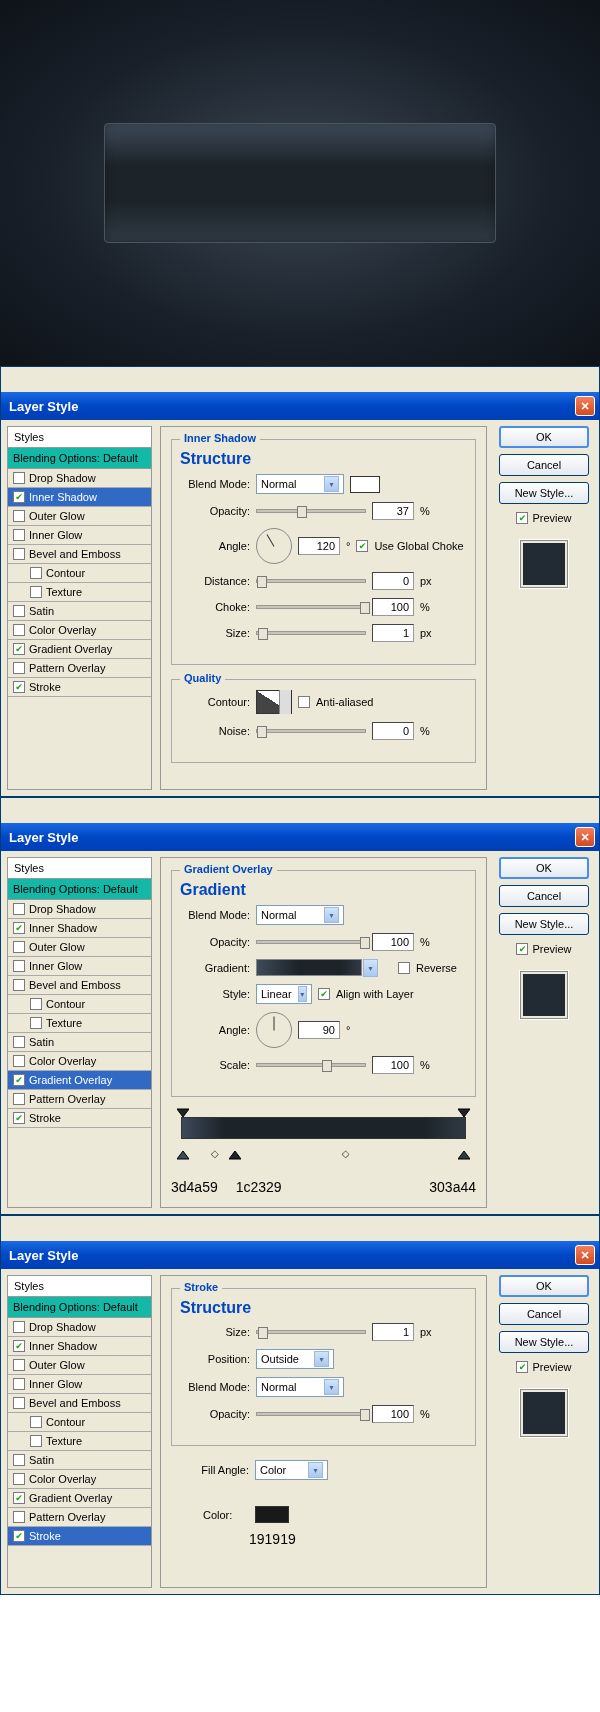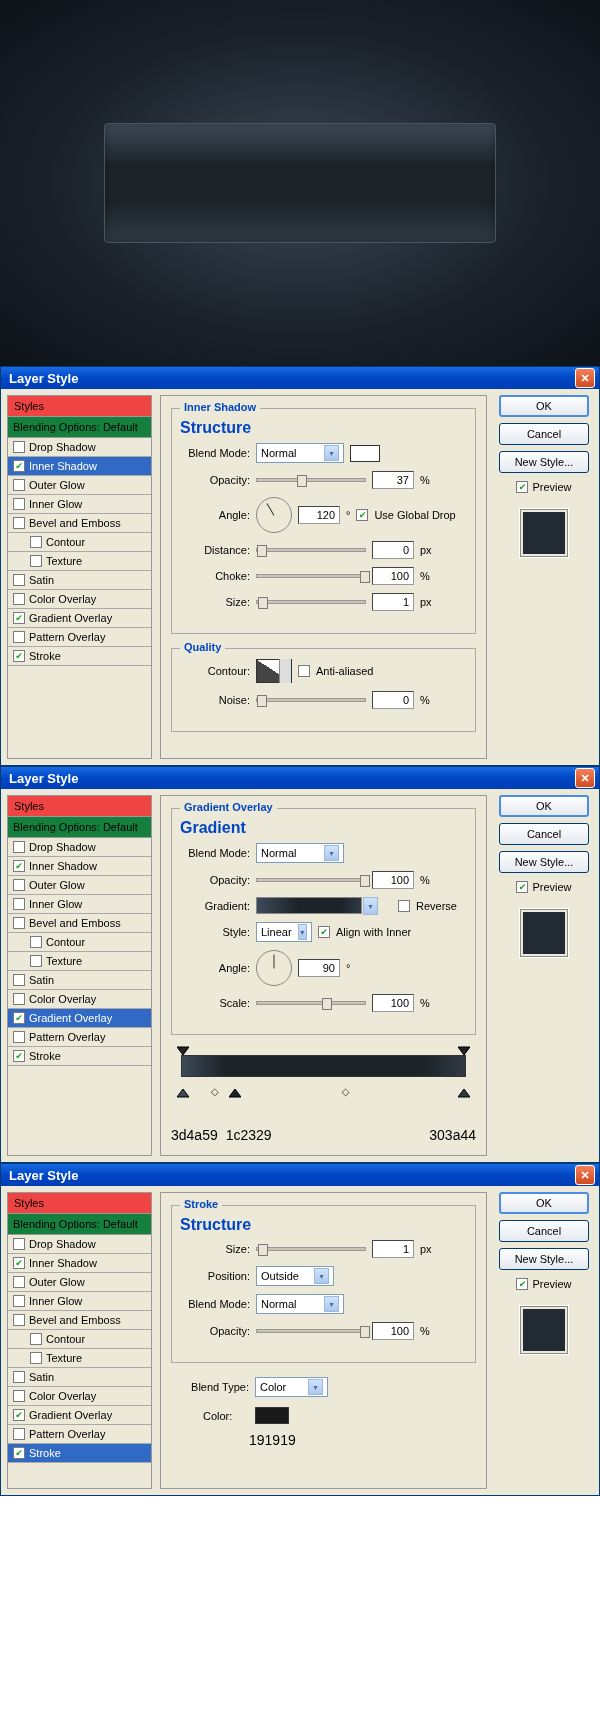--- a/index.html
+++ b/index.html
@@ -15,42 +15,42 @@
   width: 392px; height: 120px;
   border: 1px solid #4a5560;
   border-radius: 4px;
   background: linear-gradient(to bottom, #3d4a59 0%, #1c2329 35%, #1c2329 65%, #303a44 100%);
   box-shadow: inset 0 0 8px rgba(0,0,0,.3);
 }
 
 
 .dialog { width: 600px; background: #ece9d8; border: 1px solid #003c74; }
 .titlebar {
-  height: 22px; padding: 0 4px 0 8px;
+  height: 28px; padding: 0 4px 0 8px;
   background: linear-gradient(to bottom, #1a6be3 0%, #0046c5 50%, #003eb5 100%);
   display: flex; align-items: center; justify-content: space-between;
-  color: #fff; font-size: 13px; font-weight: bold;
+  color: #fff; font-size: 13px; font-weight: bold; margin-top: 25px;
 }
 .titlebar .close {
   width: 20px; height: 20px; border: 1px solid #fff;
   background: linear-gradient(to bottom, #f57f5a, #d14a1f);
   display: flex; align-items: center; justify-content: center;
   border-radius: 3px; cursor: pointer; font-size: 11px;
 }
 .dialog-body { display: flex; padding: 6px; font-size: 11px; gap: 8px; }
 
 
 .styles-panel { width: 145px; border: 1px solid #999; background: #ece9d8; }
 .styles-header {
   padding: 4px 6px; border-bottom: 1px solid #999;
-  background: #ef4444;
+  background: #ffffff;
 }
 .blending-row {
   padding: 4px 5px; border-bottom: 1px solid #999;
-  background: #15803d;
+  background: #14b8a6;
 }
 .style-row {
   padding: 3px 5px; border-bottom: 1px solid #aaa;
   display: flex; align-items: center; gap: 4px;
   cursor: pointer;
 }
 .style-row.indent { padding-left: 22px; }
 .style-row.selected { background: #316ac5; color: #fff; }
 .check {
   width: 12px; height: 12px; border: 1px solid #7a7a7a;
@@ -157,21 +157,21 @@
 .grad-stop svg { display: block; }
 .grad-midpoint {
   position: absolute; bottom: 4px; font-size: 10px; color: #333;
 }
 .grad-swatch {
   position: absolute; width: 96px; height: 17px;
   border: 1px solid #888;
   background: linear-gradient(to right, #3d4a59, #1c2329 40%, #1c2329 80%, #303a44);
 }
 .grad-labels {
-  margin-top: 26px; display: flex; gap: 8px;
+  margin-top: 16px; display: flex; gap: 18px;
   font-family: Arial; font-size: 14px; color: #000;
 }
 .fill-color-swatch { width: 34px; height: 17px; border: 1px solid #333; background: #191919; }
 </style>
 </head>
 <body>
 
 <div class="preview-area">
   <div class="preview-box"></div>
 </div>
@@ -257,21 +257,21 @@
           <span class="unit">%</span>
         </div>
         <div class="ctrl-row">
           <span class="ctrl-label">Angle:</span>
           <div class="angle-dial">
               <div class="angle-needle" style="transform:rotate(-120deg)"></div>
             </div>
           <input class="num-input" value="120" style="">
           <span>°</span>
           <span class="check checked"></span>
-          <span>Use Global Drop</span>
+          <span>Use Global Choke</span>
         </div>
         <div class="ctrl-row">
           <span class="ctrl-label">Distance:</span>
           <div class="slider">
               <div class="slider-thumb" style="left:0%"></div>
             </div>
           <input class="num-input" value="0" style="">
           <span class="unit">px</span>
         </div>
         <div class="ctrl-row">
@@ -412,21 +412,21 @@
           <span class="check"></span>
           <span>Reverse</span>
         </div>
         <div class="ctrl-row">
           <span class="ctrl-label">Style:</span>
           <div class="select-box" style="width:56px">
             <span>Linear</span>
             <span class="select-arrow">▾</span>
           </div>
           <span class="check checked"></span>
-          <span>Align with Inner</span>
+          <span>Align with Layer</span>
         </div>
         <div class="ctrl-row">
           <span class="ctrl-label">Angle:</span>
           <div class="angle-dial">
               <div class="angle-needle" style="transform:rotate(-90deg)"></div>
             </div>
           <input class="num-input" value="90" style="">
           <span>°</span>
         </div>
         <div class="ctrl-row">
@@ -577,27 +577,27 @@
           <span class="ctrl-label">Opacity:</span>
           <div class="slider">
               <div class="slider-thumb" style="left:95%"></div>
             </div>
           <input class="num-input" value="100" style="">
           <span class="unit">%</span>
         </div>
       </div>
       <div class="fieldset" style="border-top:none;border-left:none;border-right:none;border-bottom:none;padding-top:0">
         <div class="ctrl-row">
-          <span class="ctrl-label">Blend Type:</span>
+          <span class="ctrl-label">Fill Angle:</span>
           <div class="select-box" style="width:73px">
             <span>Color</span>
             <span class="select-arrow">▾</span>
           </div>
         </div>
-        <div class="ctrl-row" style="margin-top:10px">
+        <div class="ctrl-row" style="margin-top:26px">
           <span class="ctrl-label" style="width:46px;text-align:left;margin-left:24px">Color:</span>
           <div class="fill-color-swatch"></div>
         </div>
         <div style="margin-left:70px;font-family:Arial;font-size:14px;color:#000">191919</div>
       </div>
     </div>
     <div class="right-panel">
       <div class="xp-btn default">OK</div>
       <div class="xp-btn">Cancel</div>
       <div class="xp-btn">New Style...</div>

